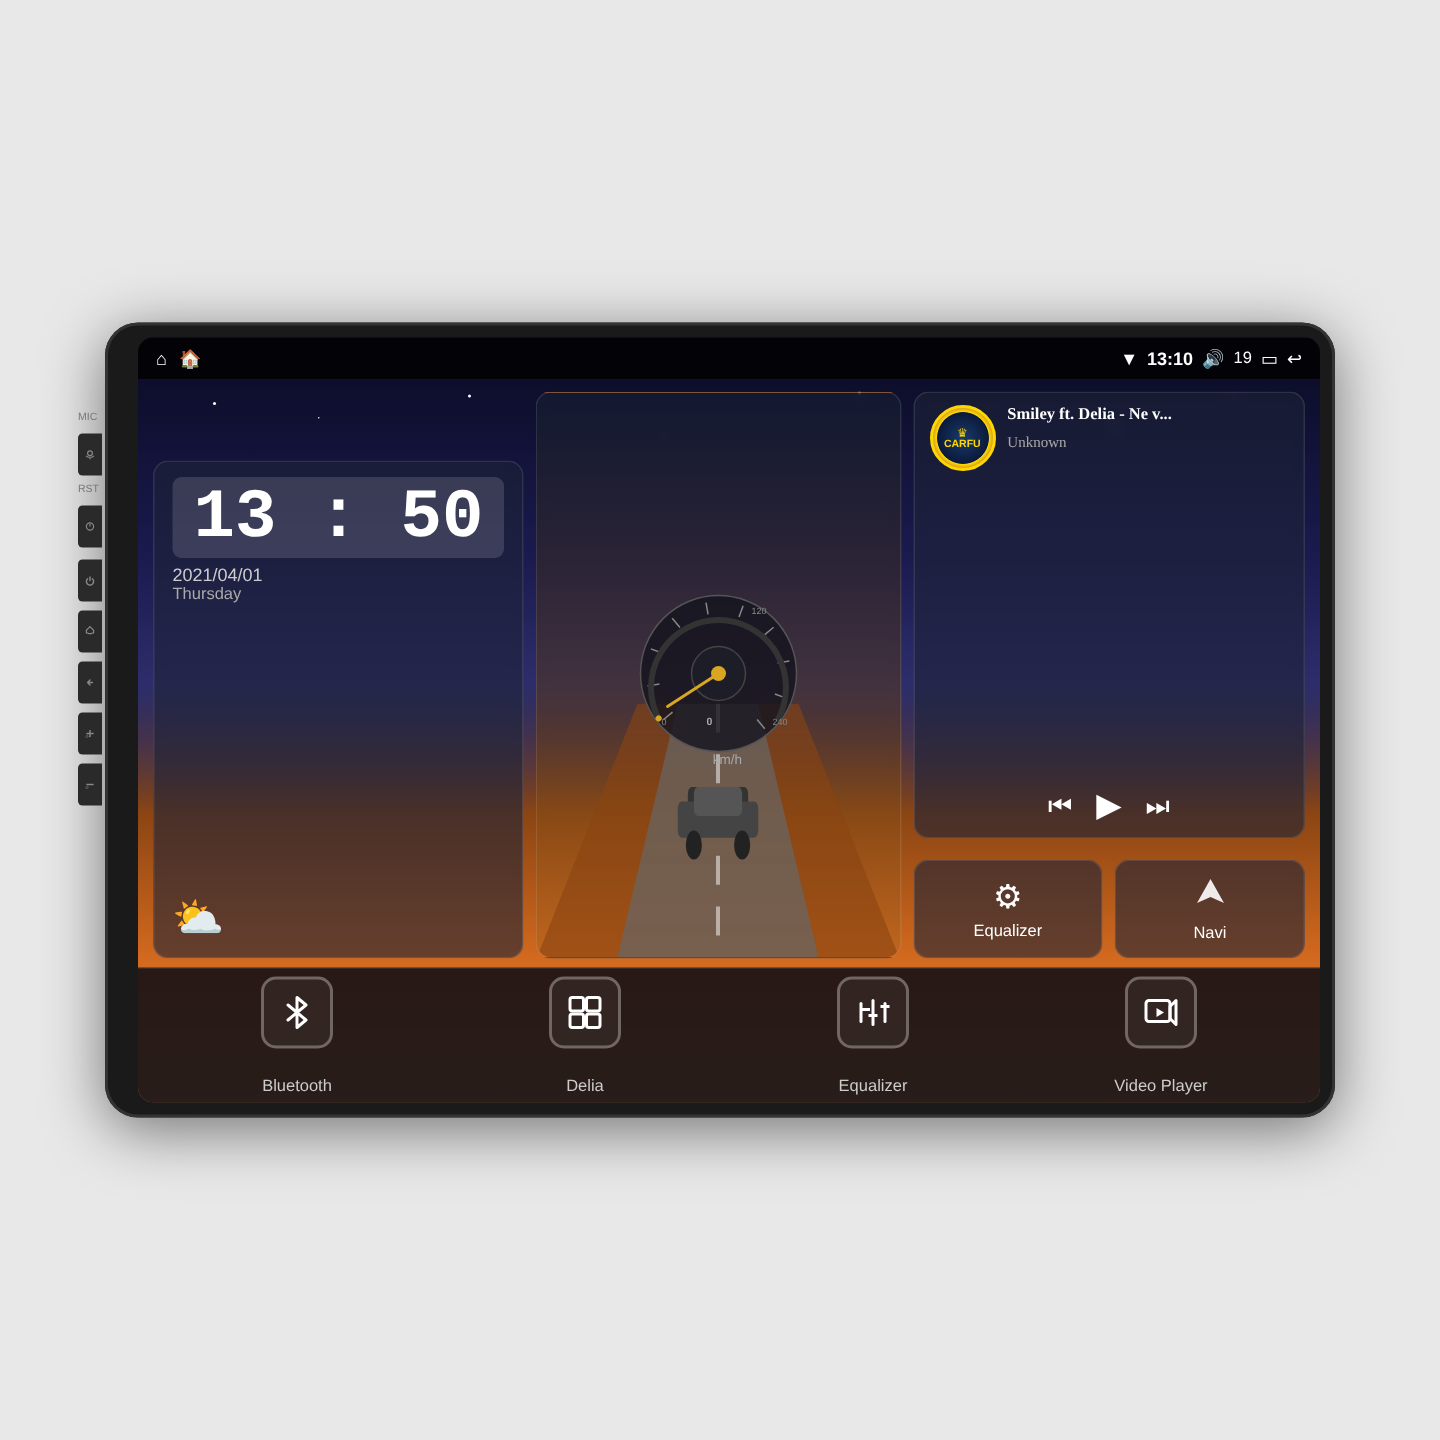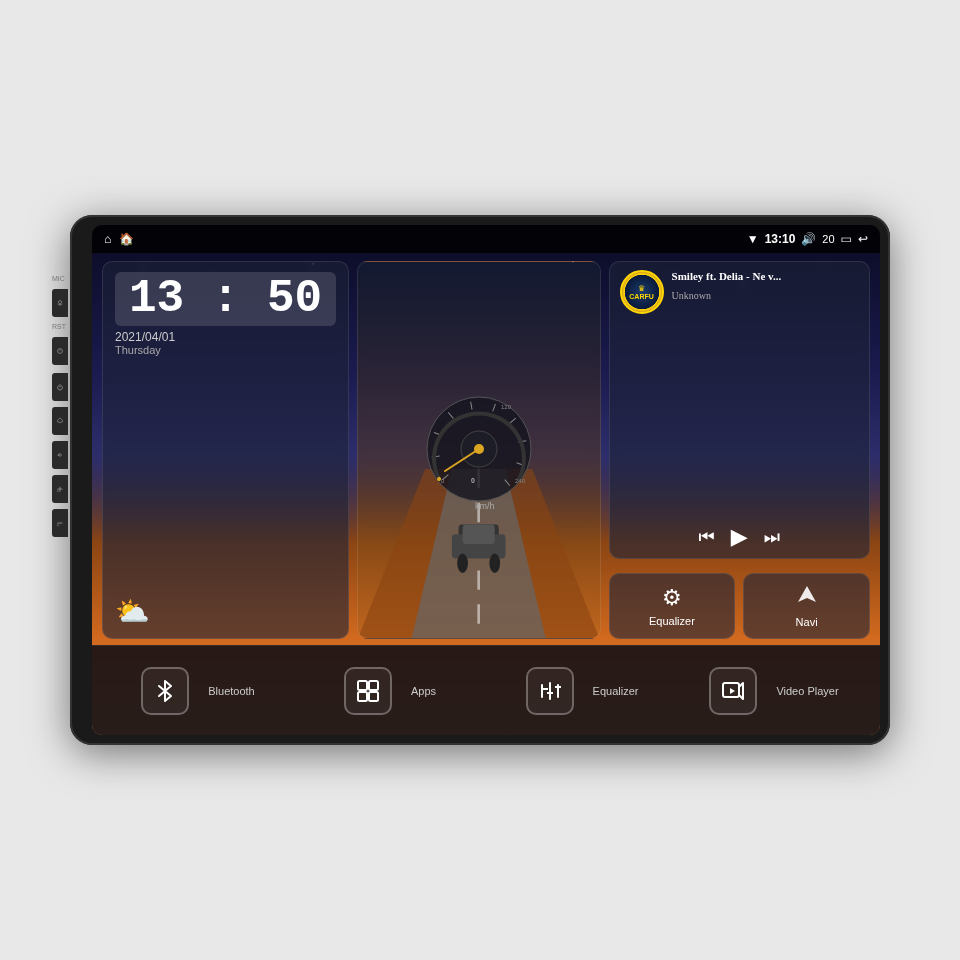--- a/index.html
+++ b/index.html
@@ -117,20 +117,21 @@
       backdrop-filter: blur(4px);
       overflow: hidden;
     }
 
     .clock-widget {
       flex: 1.1;
       padding: 10px 12px;
       display: flex;
       flex-direction: column;
       justify-content: space-between;
+      margin-top: 46px;
     }
     .clock-time {
       font-size: 46px;
       font-weight: bold;
       color: #fff;
       line-height: 1;
       font-family: 'Courier New', monospace;
       background: rgba(240,240,240,0.15);
       border-radius: 6px;
       padding: 4px 8px;
@@ -249,23 +250,22 @@
       align-items: center;
       justify-content: space-around;
       padding: 0 10px;
       flex-shrink: 0;
       position: relative;
       z-index: 3;
       border-top: 1px solid rgba(255,255,255,0.08);
     }
     .bottom-item {
       display: flex;
-      flex-direction: row;
-      align-items: center;
-      justify-content: center;
+      flex-direction: column;
+      align-items: center;
       cursor: pointer;
       flex: 1;
       gap: 19px;
     }
     .bottom-icon {
       width: 48px;
       height: 48px;
       border: 2px solid rgba(255,255,255,0.3);
       border-radius: 10px;
       display: flex;
@@ -342,21 +342,21 @@
 
     <div class="status-bar">
       <div class="status-left">
         <span class="status-icon">⌂</span>
         <span class="status-icon">🏠</span>
       </div>
       <div class="status-right">
         <span class="status-icon">▼</span>
         <span class="status-time">13:10</span>
         <span class="status-icon">🔊</span>
-        <span class="status-vol">20</span>
+        <span class="status-vol">19</span>
         <span class="status-icon">▭</span>
         <span class="status-icon">↩</span>
       </div>
     </div>
 
     <div class="main-content">
 
       <div class="sky-overlay"></div>
       <div class="star" style="width:2px;height:2px;top:15px;left:50px;"></div>
       <div class="star" style="width:1px;height:1px;top:25px;left:120px;"></div>
@@ -488,21 +488,21 @@
 
         <div class="bottom-item">
           <div class="bottom-icon">
             <svg width="24" height="24" viewBox="0 0 24 24" fill="none">
               <rect x="2" y="2" width="9" height="9" rx="1.5" stroke="white" stroke-width="2"></rect>
               <rect x="13" y="2" width="9" height="9" rx="1.5" stroke="white" stroke-width="2"></rect>
               <rect x="2" y="13" width="9" height="9" rx="1.5" stroke="white" stroke-width="2"></rect>
               <rect x="13" y="13" width="9" height="9" rx="1.5" stroke="white" stroke-width="2"></rect>
             </svg>
           </div>
-          <span class="bottom-label">Apps</span>
+          <span class="bottom-label">Delia</span>
         </div>
 
         <div class="bottom-item">
           <div class="bottom-icon">
             <svg width="24" height="24" viewBox="0 0 24 24" fill="none">
               <line x1="4" y1="6" x2="4" y2="18" stroke="white" stroke-width="2" stroke-linecap="round"></line>
               <line x1="4" y1="10" x2="10" y2="10" stroke="white" stroke-width="2"></line>
               <line x1="12" y1="4" x2="12" y2="20" stroke="white" stroke-width="2" stroke-linecap="round"></line>
               <line x1="9" y1="14" x2="15" y2="14" stroke="white" stroke-width="2"></line>
               <line x1="20" y1="6" x2="20" y2="18" stroke="white" stroke-width="2" stroke-linecap="round"></line>

